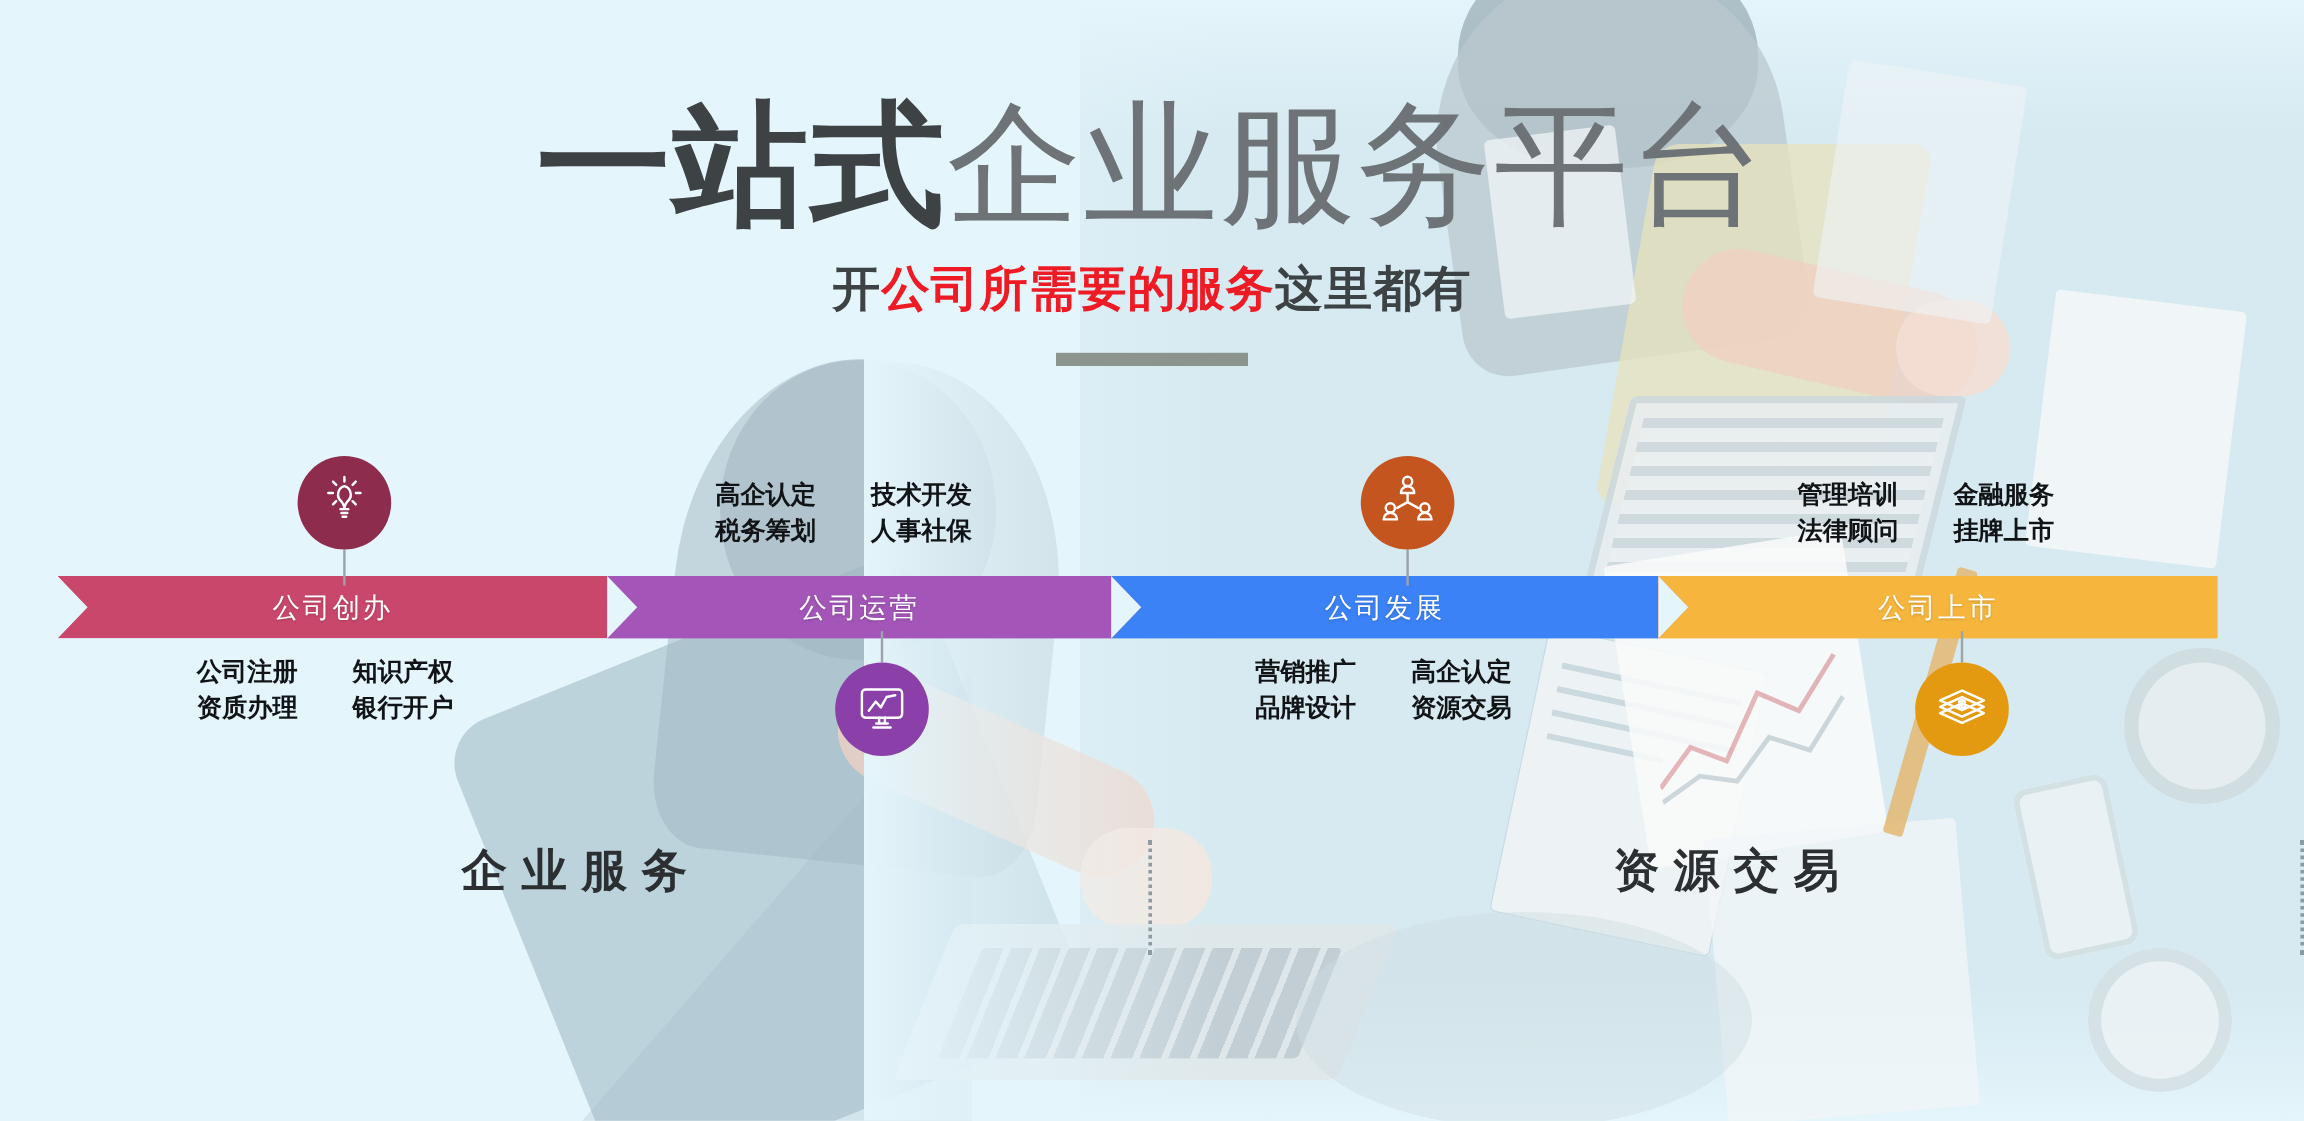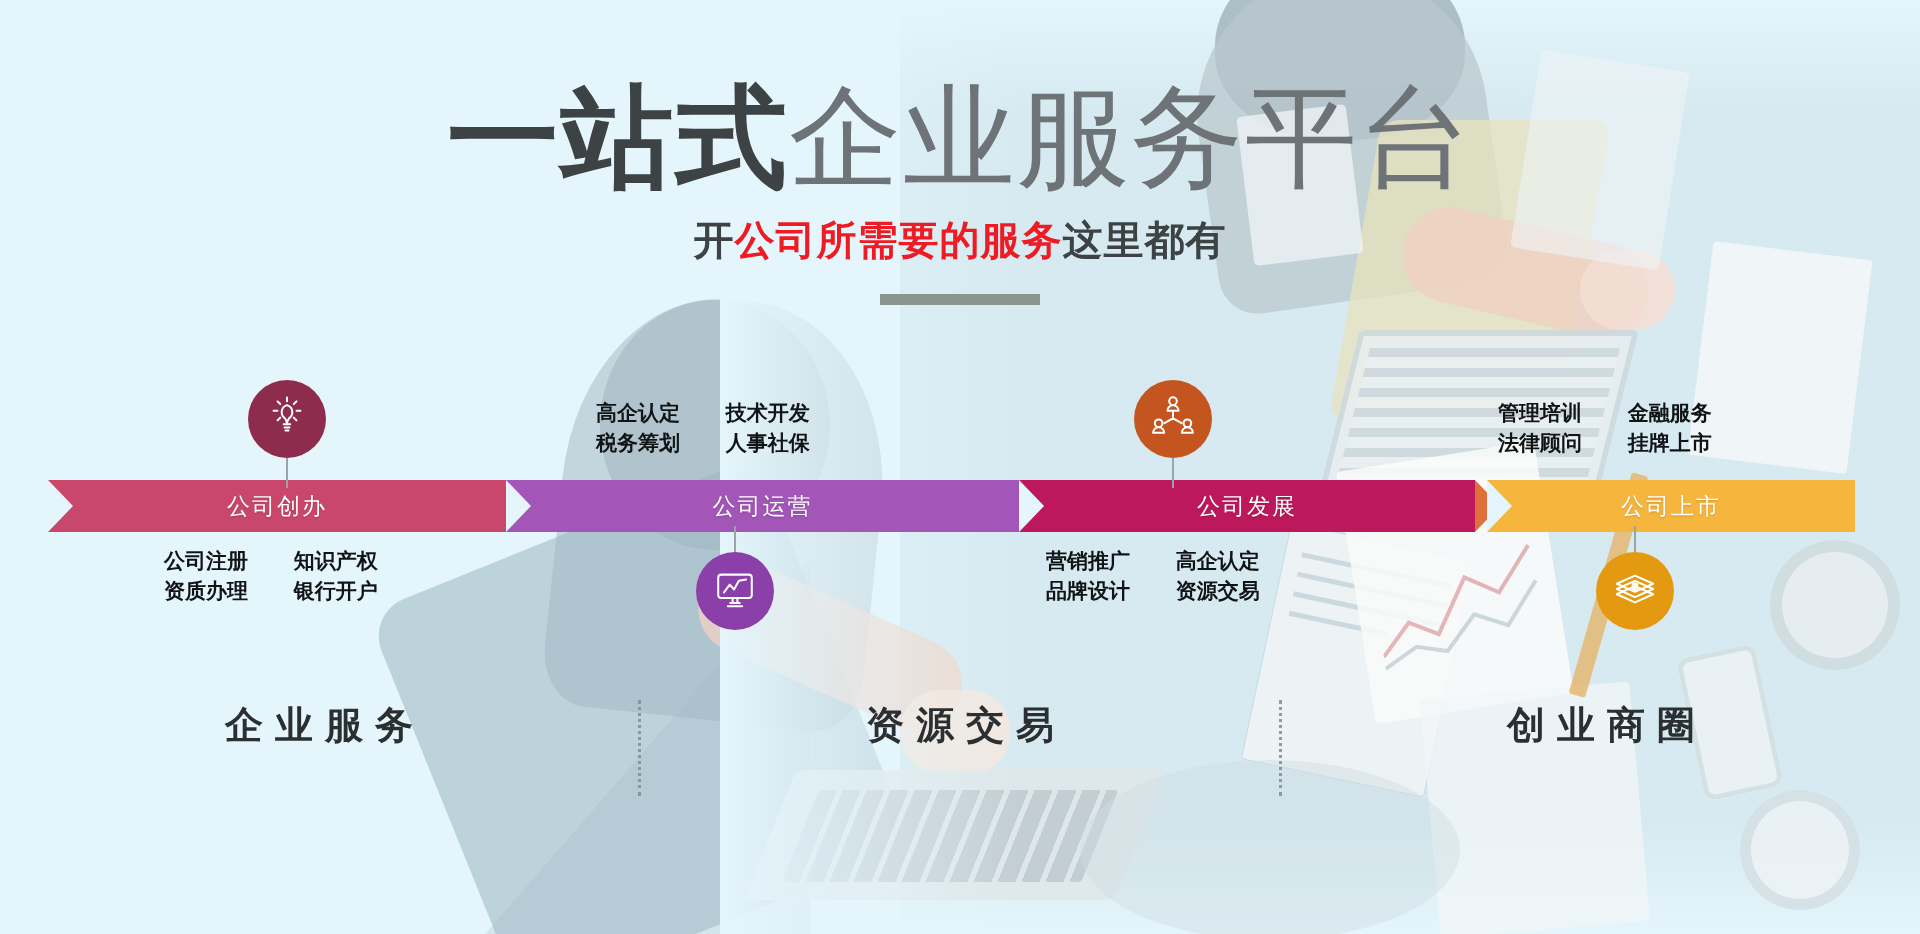--- a/index.html
+++ b/index.html
@@ -196,33 +196,33 @@
   <div class="stem" style="left:1172px;top:78px;  height:30px;"></div>
   <div class="stem" style="left:1634px;top:146px; height:26px;"></div>
 
   <div class="arrow-row">
 
     <div class="seg first" style="width: 458px; background: rgb(200, 71, 107);">
       <span class="seg-label">公司创办</span>
       <span class="tip" style="border-left: 25px solid rgb(200, 71, 107);"></span>
     </div>
 
-    <div class="seg" style="width: 513px; background: rgb(163, 85, 184);">
+    <div class="seg" style="width: 420px; background: rgb(163, 85, 184);">
       <span class="notch"></span>
       <span class="seg-label">公司运营</span>
       <span class="tip" style="border-left: 25px solid rgb(163, 85, 184);"></span>
     </div>
 
-    <div class="seg" style="width: 456px; background: #be185d;">
+    <div class="seg" style="width: 456px; background: #3b82f6;">
       <span class="notch"></span>
       <span class="seg-label">公司发展</span>
       <span class="tip" style="border-left: 25px solid rgb(224, 112, 58);"></span>
     </div>
 
-    <div class="seg" style="width: 368px; background: rgb(246, 181, 60); margin-left: 12px;">
+    <div class="seg" style="width: 466px; background: rgb(246, 181, 60);">
       <span class="notch"></span>
       <span class="seg-label">公司上市</span>
 
     </div>
   </div>
 
   <div class="node" style="left: 248px; top: 0px; background: rgb(142, 44, 78);">
     <span>
       <svg viewBox="0 0 48 48" fill="none" stroke="#ffffff" stroke-width="2.1" stroke-linecap="round">
         <path d="M24 31c0-3 1.2-4.4 2.6-6.1A7.6 7.6 0 0 0 24 11.6a7.6 7.6 0 0 0-2.6 13.3C22.8 26.6 24 28 24 31z"></path>
@@ -310,14 +310,13 @@
       <div>挂牌上市</div>
     </span>
   </div>
 </div>
 
 <div class="cats">
   <div class="cat">企业服务</div>
   <div class="catdiv"></div>
   <div class="cat">资源交易</div>
   <div class="catdiv"></div>
-  <div class="cat">创业商圈</div>
 </div>
 
 </body></html>

